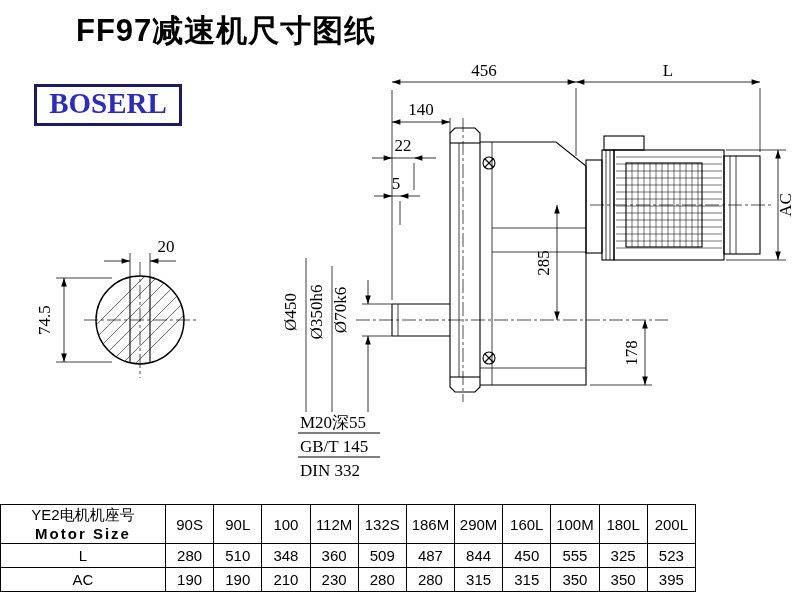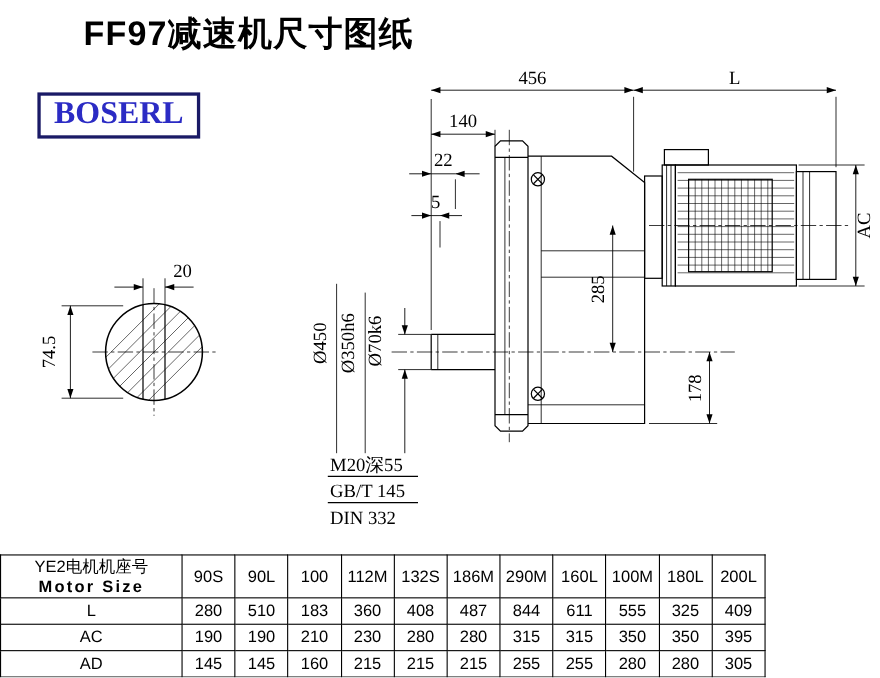--- a/index.html
+++ b/index.html
@@ -190,54 +190,40 @@
           <th>100M</th>
           <th>180L</th>
           <th>200L</th>
         </tr>
       </thead>
     <tbody>
         <tr>
           <td>L</td>
           <td>280</td>
           <td>510</td>
-          <td>183</td>
+          <td>348</td>
           <td>360</td>
-          <td>408</td>
+          <td>509</td>
           <td>487</td>
           <td>844</td>
-          <td>611</td>
+          <td>450</td>
           <td>555</td>
           <td>325</td>
-          <td>409</td>
+          <td>523</td>
         </tr>
         <tr>
           <td>AC</td>
           <td>190</td>
           <td>190</td>
           <td>210</td>
           <td>230</td>
           <td>280</td>
           <td>280</td>
           <td>315</td>
           <td>315</td>
           <td>350</td>
           <td>350</td>
           <td>395</td>
         </tr>
-        <tr>
-          <td>AD</td>
-          <td>145</td>
-          <td>145</td>
-          <td>160</td>
-          <td>215</td>
-          <td>215</td>
-          <td>215</td>
-          <td>255</td>
-          <td>255</td>
-          <td>280</td>
-          <td>280</td>
-          <td>305</td>
-        </tr>
       </tbody>
   </table>
 
 </div>
 
 </body></html>

